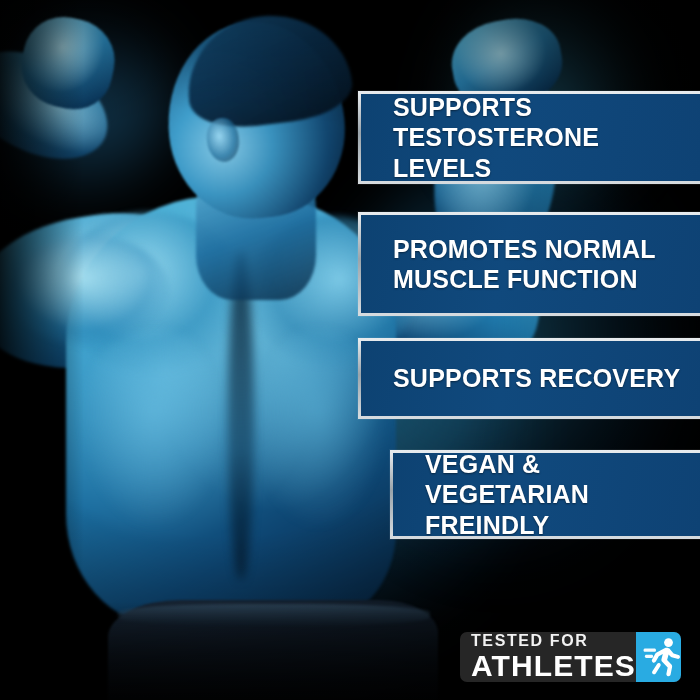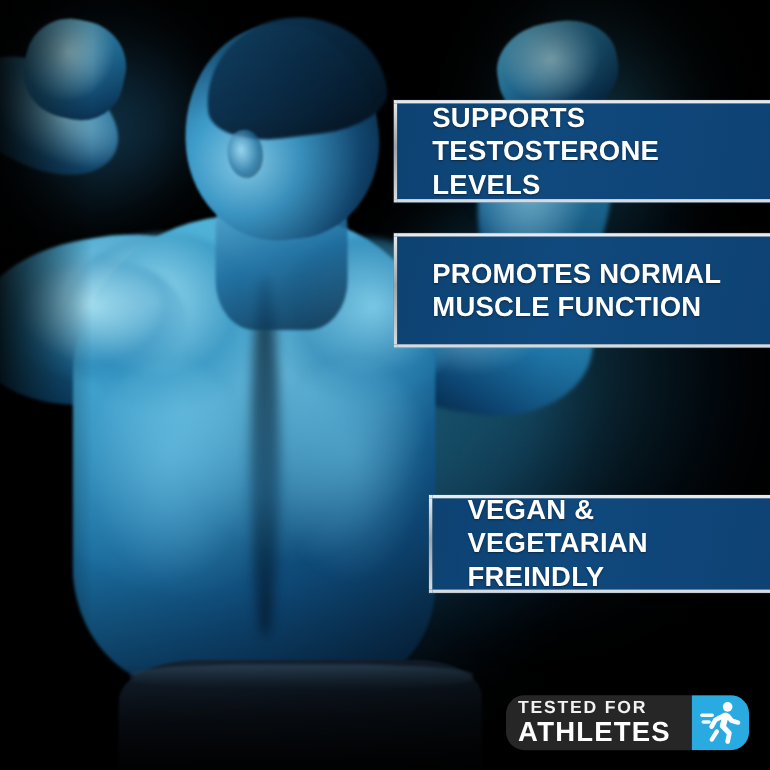--- a/index.html
+++ b/index.html
@@ -259,21 +259,21 @@
   #banner-3 { left: 358px; top: 450px; height: 89px; margin-left: 32px; }
 
   
   #athletes-badge {
     position: absolute;
     left: 460px;
     top: 632px;
     width: 221px;
     height: 50px;
     background: #262626;
-    border-radius: 17px;
+    border-radius: 7px;
     display: flex;
     align-items: stretch;
     overflow: hidden;
   }
   .badge-text-wrap {
     flex: 1 1 auto;
     display: flex;
     flex-direction: column;
     justify-content: center;
     padding-left: 11px;
@@ -284,21 +284,21 @@
     font-weight: bold;
     font-size: 16px;
     letter-spacing: 1.6px;
     line-height: 1;
     margin-bottom: 2px;
   }
   .badge-line-bottom {
     color: #ffffff;
     font-family: "Liberation Sans", sans-serif;
     font-weight: bold;
-    font-size: 25px;
+    font-size: 30px;
     letter-spacing: 1.1px;
     line-height: 1;
   }
   .badge-icon-box {
     flex: 0 0 52px;
     background: #29abe2;
     display: flex;
     align-items: center;
     justify-content: center;
   }
@@ -346,20 +346,23 @@
   <div class="benefit-banner" id="banner-0">
     <span class="benefit-text">SUPPORTS
 TESTOSTERONE LEVELS</span>
   </div>
 
   <div class="benefit-banner" id="banner-1">
     <span class="benefit-text">PROMOTES NORMAL
 MUSCLE FUNCTION</span>
   </div>
 
+  <div class="benefit-banner" id="banner-2">
+    <span class="benefit-text">SUPPORTS RECOVERY</span>
+  </div>
 
   <div class="benefit-banner" id="banner-3">
     <span class="benefit-text">VEGAN &amp; VEGETARIAN
 FREINDLY</span>
   </div>
 
   <div id="athletes-badge">
     <div class="badge-text-wrap">
       <span class="badge-line-top">TESTED FOR</span>
       <span class="badge-line-bottom">ATHLETES</span>

